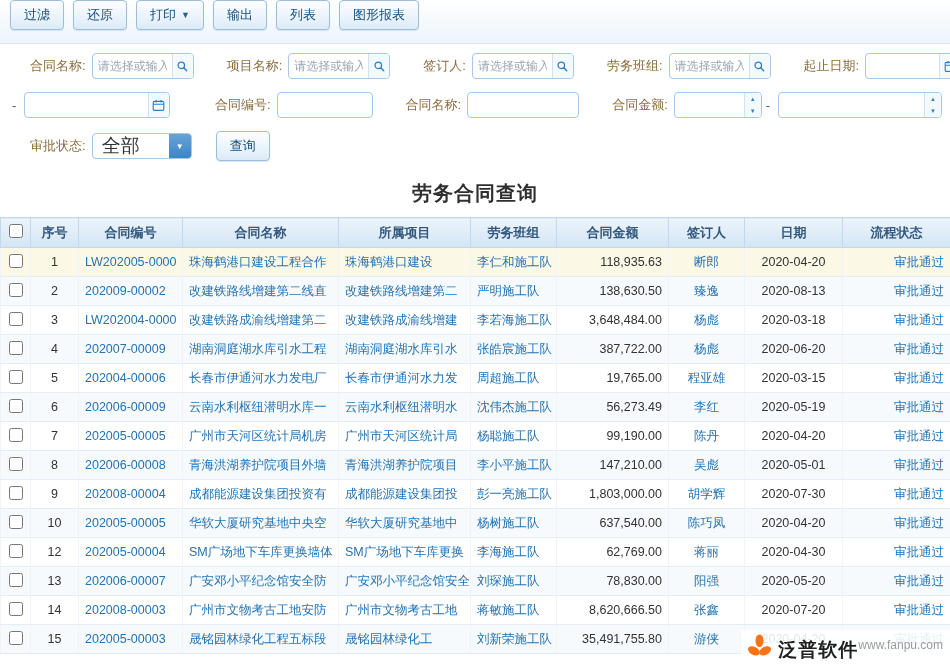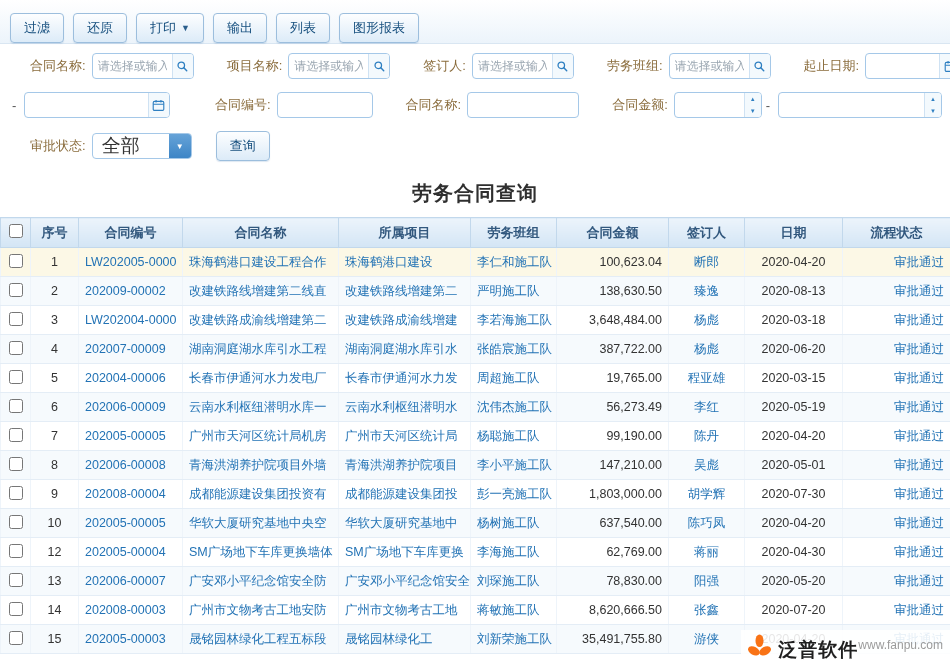--- a/index.html
+++ b/index.html
@@ -3,21 +3,21 @@
 <meta charset="utf-8">
 <style>
   * { box-sizing: border-box; margin: 0; padding: 0; }
   html,body { width:950px; height:671px; }
   body {
     font-family: "Liberation Sans", "DejaVu Sans", sans-serif;
     background:#fff; color:#333; position:relative; overflow:hidden;
   }
   
   .toolbar {
-    height:44px; display:flex; align-items:flex-end; gap:9px; padding:0 10px;
+    height:44px; display:flex; align-items:flex-start; gap:9px; padding:0 10px;
     background:linear-gradient(#ffffff,#ecf4fb); border-bottom:1px solid #d9e6f2;
   }
   .tb-btn {
     font-family:inherit; font-size:13px; color:#17507f; cursor:pointer;
     padding:5px 13px; border:1px solid #9cbedd; border-radius:4px;
     background:linear-gradient(#fdfeff,#dcebf8);
     display:inline-flex; align-items:center; gap:5px;
     box-shadow:0 1px 1px rgba(120,160,200,.25);
   }
   .caret { font-size:9px; color:#2b5e8c; }
@@ -265,21 +265,21 @@
       </tr>
   </thead>
   <tbody>
       <tr class="hl">
     <td class="chk"><input type="checkbox" style=""></td>
     <td class="c">1</td>
     <td class="link">LW202005-0000</td>
     <td class="link">珠海鹤港口建设工程合作</td>
     <td class="link">珠海鹤港口建设</td>
     <td class="link">李仁和施工队</td>
-    <td class="r">100,623.04</td>
+    <td class="r">118,935.63</td>
     <td class="link c">断郎</td>
     <td class="c">2020-04-20</td>
     <td class="link r">审批通过</td>
   </tr>
       <tr>
     <td class="chk"><input type="checkbox" style=""></td>
     <td class="c">2</td>
     <td class="link">202009-00002</td>
     <td class="link">改建铁路线增建第二线直</td>
     <td class="link">改建铁路线增建第二</td>

